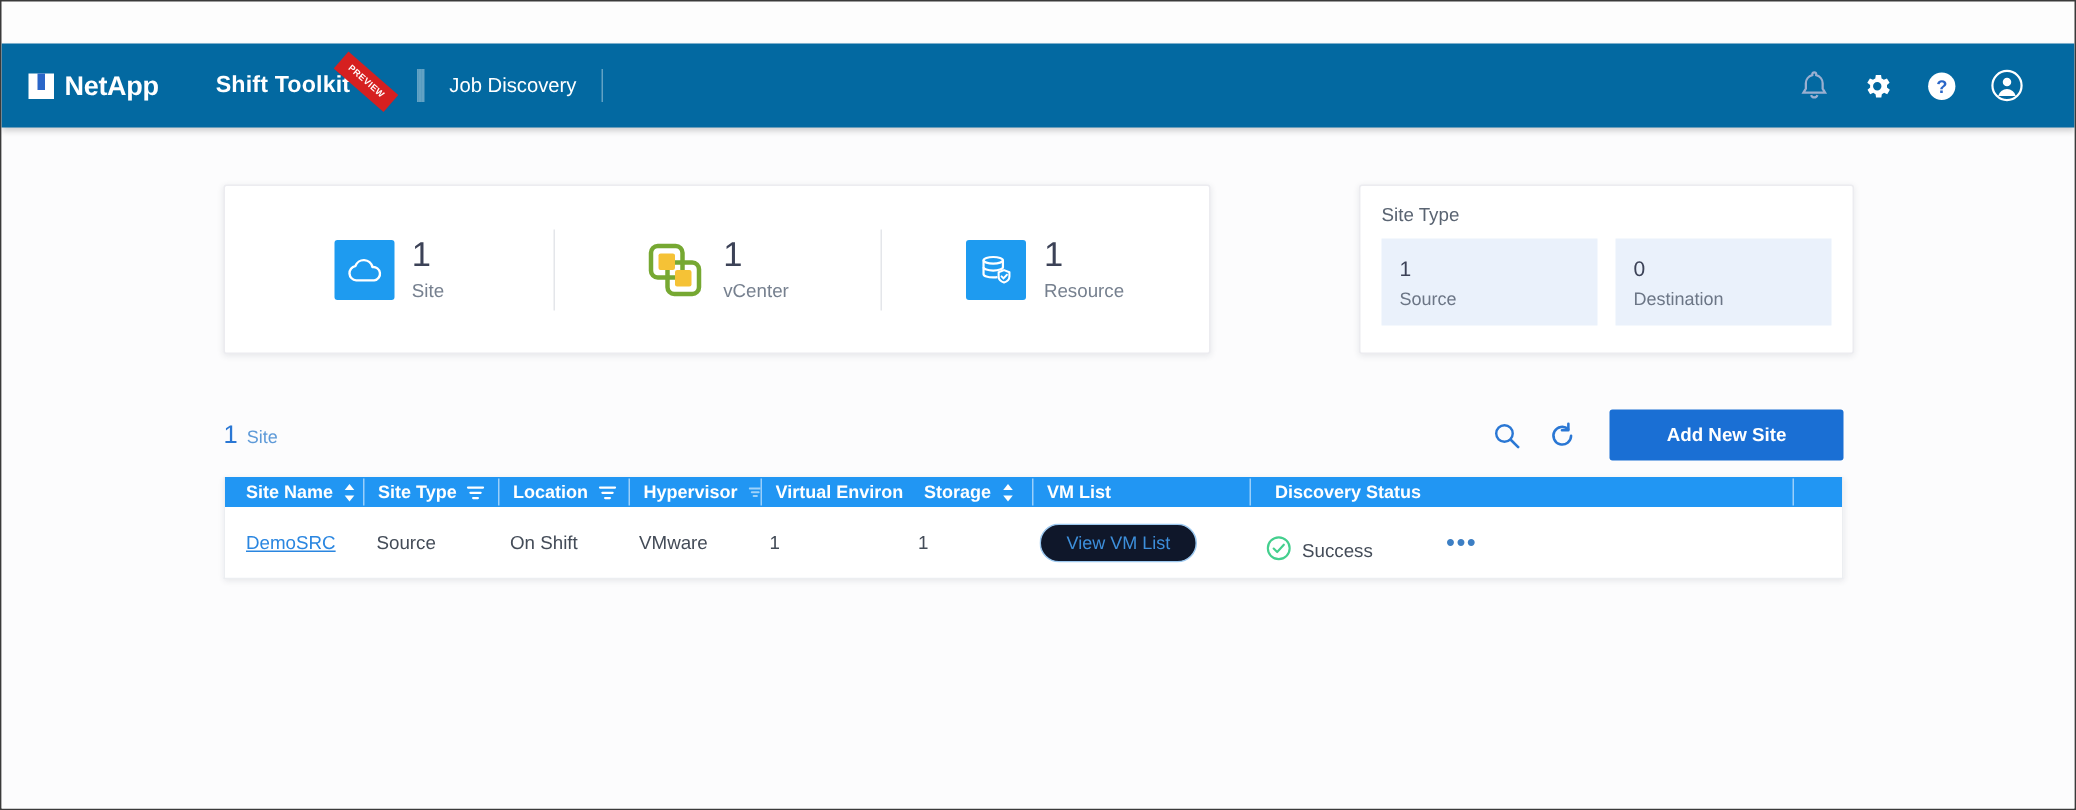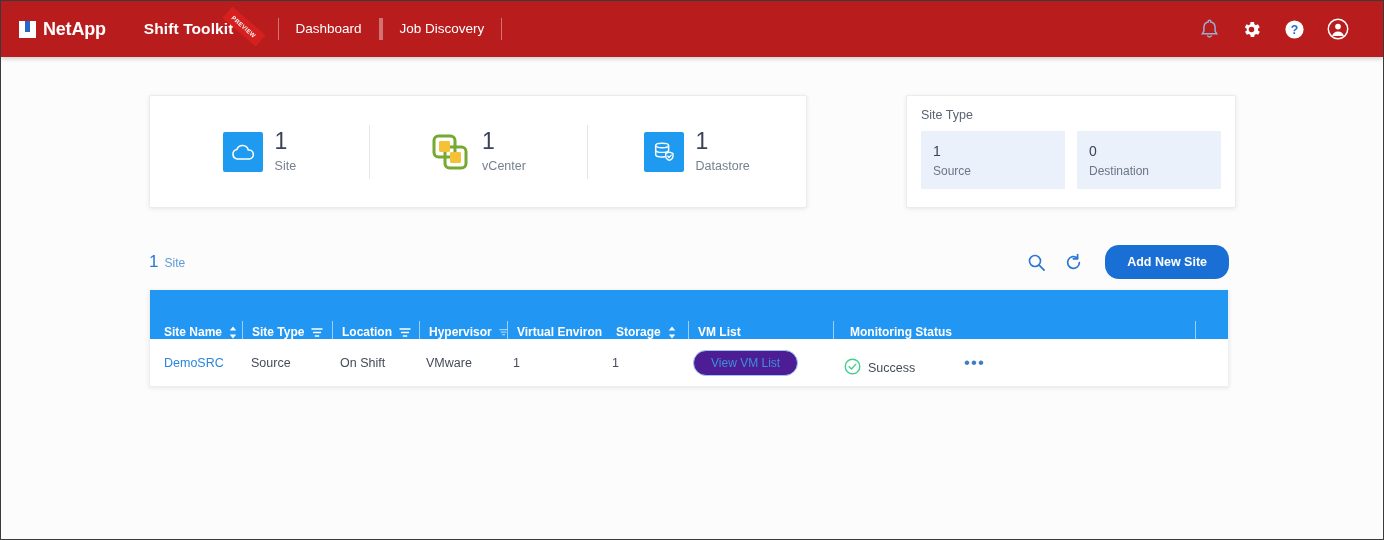--- a/index.html
+++ b/index.html
@@ -13,27 +13,28 @@
     position: relative;
     width: 1384px; height: 540px;
     background: #fdfdfd;
     border: 1px solid #3a3a3a;
     overflow: hidden;
   }
 
   
   .topnav {
     height: 56px;
-    background: #b91c1c;
+    background: #0369a1;
     display: flex;
     align-items: center;
     padding: 0 20px 0 18px;
     position: relative;
     box-shadow: 0 2px 4px rgba(0,0,0,0.18);
     z-index: 5;
+    margin-top: 28px;
   }
   .netapp-logo {
     display: flex; align-items: center; gap: 7px;
     margin-right: 38px;
   }
   .netapp-mark {
     width: 17px; height: 17px;
     background: #ffffff;
     position: relative;
     flex: none;
@@ -206,41 +207,41 @@
     margin-left: auto;
     display: flex; align-items: center; gap: 18px;
   }
   .icon-btn { cursor: pointer; display: flex; align-items: center; }
   .add-btn {
     background: #1a6fd4;
     color: #ffffff;
     font-size: 12.5px;
     font-weight: bold;
     border: none;
-    border-radius: 14px;
+    border-radius: 2px;
     height: 34px;
-    padding: 0 22px;
+    padding: 0 38px;
     cursor: pointer;
     margin-left: 4px;
     font-family: "Liberation Sans", sans-serif;
   }
 
   
   .table-wrap {
     margin: 8px 154px 0 148px;
     background: #ffffff;
     box-shadow: 0 1px 4px rgba(40,50,70,0.10);
     border: 1px solid #eceef1;
     border-top: none;
   }
   .thead {
     display: flex;
-    align-items: flex-end;
+    align-items: center;
     background: #2196f3;
-    height: 49px;
+    height: 20px;
     padding-left: 14px;
   }
   .th {
     color: #ffffff;
     font-size: 12px;
     font-weight: bold;
     display: flex;
     align-items: center;
     gap: 7px;
     position: relative;
@@ -261,21 +262,21 @@
     background: #ffffff;
   }
   .td {
     font-size: 12.5px;
     color: #444c58;
     display: flex;
     align-items: center;
     white-space: nowrap;
     overflow: hidden;
   }
-  .td.link { color: #2a86e0; cursor: pointer; }
+  .td.link { color: #2a86e0; cursor: pointer; text-decoration: underline; }
 
   
   .c-name   { width: 78px; }
   .c-type   { width: 80px; }
   .c-loc    { width: 77px; }
   .c-hyp    { width: 78px; }
   .c-venv   { width: 90px; }
   .c-store  { width: 72px; }
   .c-vmlist { width: 135px; }
   .c-disc   { width: 345px; }
@@ -287,21 +288,21 @@
 
   .vm-pill {
     border: 1px solid #9cc8ef;
     border-radius: 14px;
     color: #3d8fdb;
     font-size: 12px;
     height: 26px;
     padding: 0 17px;
     display: inline-flex;
     align-items: center;
-    background: #4c1d95;
+    background: #0f172a;
     cursor: pointer;
     font-family: "Liberation Sans", sans-serif;
   }
   .bullet {
     width: 5px; height: 5px; border-radius: 50%;
     background: #3b4350; margin-right: 10px; flex: none;
   }
   .status-cell { display: flex; align-items: center; gap: 7px; margin-top: 11px; }
   .more-dots {
     color: #3d7fc4; font-size: 17px; letter-spacing: 1px;
@@ -322,21 +323,20 @@
     </div>
 
     <div class="brand-block">
       <span class="brand-title">Shift Toolkit</span>
       <div class="preview-ribbon">
         <span>PREVIEW</span>
       </div>
     </div>
 
     <div class="nav-sep"></div>
-    <div class="nav-item">Dashboard</div>
     <div class="nav-sep"></div>
     <div class="nav-sep"></div>
     <div class="nav-sep"></div>
     <div class="nav-sep"></div>
     <div class="nav-item">Job Discovery</div>
     <div class="nav-sep"></div>
 
     <div class="nav-right">
       <span class="nav-icon">
         <svg width="19" height="21" viewBox="0 0 19 21">
@@ -403,21 +403,21 @@
             <svg width="24" height="24" viewBox="0 0 26 26">
               <ellipse cx="11" cy="6" rx="7" ry="2.4" fill="none" stroke="#ffffff" stroke-width="1.6"></ellipse>
               <path d="M4 6v5c0 1.3 3.1 2.4 7 2.4s7-1.1 7-2.4V6" fill="none" stroke="#ffffff" stroke-width="1.6"></path>
               <path d="M4 11v5c0 1.3 3.1 2.4 7 2.4 1.1 0 2.2-.1 3.1-.3" fill="none" stroke="#ffffff" stroke-width="1.6"></path>
               <path d="M18.8 13.1l3.9 1.5v3.1c0 2.3-1.9 3.7-3.9 4.3-2-.6-3.9-2-3.9-4.3v-3.1z" fill="#1e9bf0" stroke="#ffffff" stroke-width="1.5" stroke-linejoin="round"></path>
               <path d="M17 17.6l1.4 1.4 2.5-2.6" fill="none" stroke="#ffffff" stroke-width="1.4" stroke-linecap="round"></path>
             </svg>
           </span>
           <span class="stat-text">
             <span class="stat-num">1</span>
-            <span class="stat-label">Datastore</span>
+            <span class="stat-label">Resource</span>
           </span>
         </div>
       </div>
 
       <div class="sitetype-card">
         <div class="sitetype-title">Site Type</div>
         <div class="sitetype-tiles">
           <div class="sitetype-tile">
             <span class="sitetype-num">1</span>
             <span class="sitetype-label">Source</span>
@@ -524,21 +524,21 @@
         <div class="th-divider"></div>
         <div class="gap-sm"></div>
 
         <div class="th c-vmlist">
           <span>VM List</span>
         </div>
         <div class="th-divider"></div>
         <div class="gap-md"></div>
 
         <div class="th c-disc">
-          <span>Monitoring Status</span>
+          <span>Discovery Status</span>
         </div>
         <div class="th-divider"></div>
       </div>
 
       <div class="tr">
         <div class="td link c-name">DemoSRC</div>
         <div class="gap-sm"></div>
         <div class="td c-type">Source</div>
         <div class="gap-sm"></div>
         <div class="td c-loc">On Shift</div>

